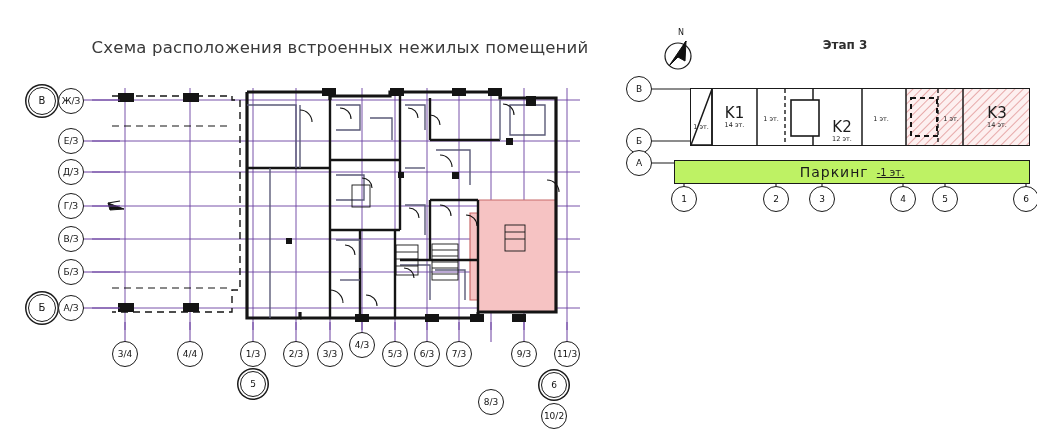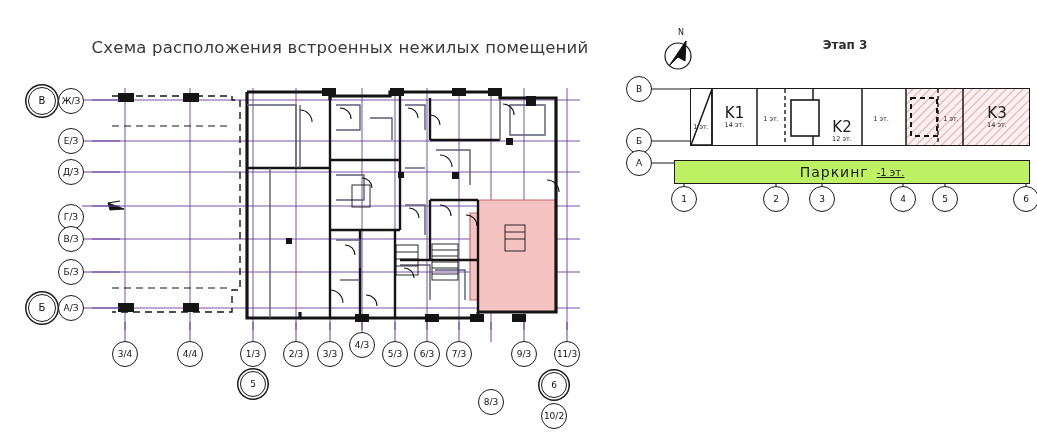--- a/index.html
+++ b/index.html
@@ -349,21 +349,21 @@
       <line x1="491" y1="322" x2="491" y2="342"></line>
       <line x1="524" y1="322" x2="524" y2="342"></line>
       <line x1="567" y1="322" x2="567" y2="342"></line>
     </g>
   </svg>
 
   <div class="bub md dbl" style="left:28px; top:87px;">В</div>
   <div class="bub sm" style="left:58px; top:88px;">Ж/З</div>
   <div class="bub sm" style="left:58px; top:128px;">Е/З</div>
   <div class="bub sm" style="left:58px; top:159px;">Д/З</div>
-  <div class="bub sm" style="left:58px; top:193px;margin-top:11px;">Г/З</div>
+  <div class="bub sm" style="left:58px; top:193px;">Г/З</div>
   <div class="bub sm" style="left:58px; top:226px;">В/З</div>
   <div class="bub sm" style="left:58px; top:259px;text-align:center;">Б/З</div>
   <div class="bub md dbl" style="left:28px; top:294px;">Б</div>
   <div class="bub sm" style="left:58px; top:295px;">А/З</div>
 
   <div class="bub sm" style="left:112px; top:341px;">3/4</div>
   <div class="bub sm" style="left:177px; top:341px;">4/4</div>
   <div class="bub sm" style="left:240px; top:341px;">1/3</div>
   <div class="bub sm dbl" style="left:240px; top:371px;">5</div>
   <div class="bub sm" style="left:283px; top:341px;">2/3</div>

